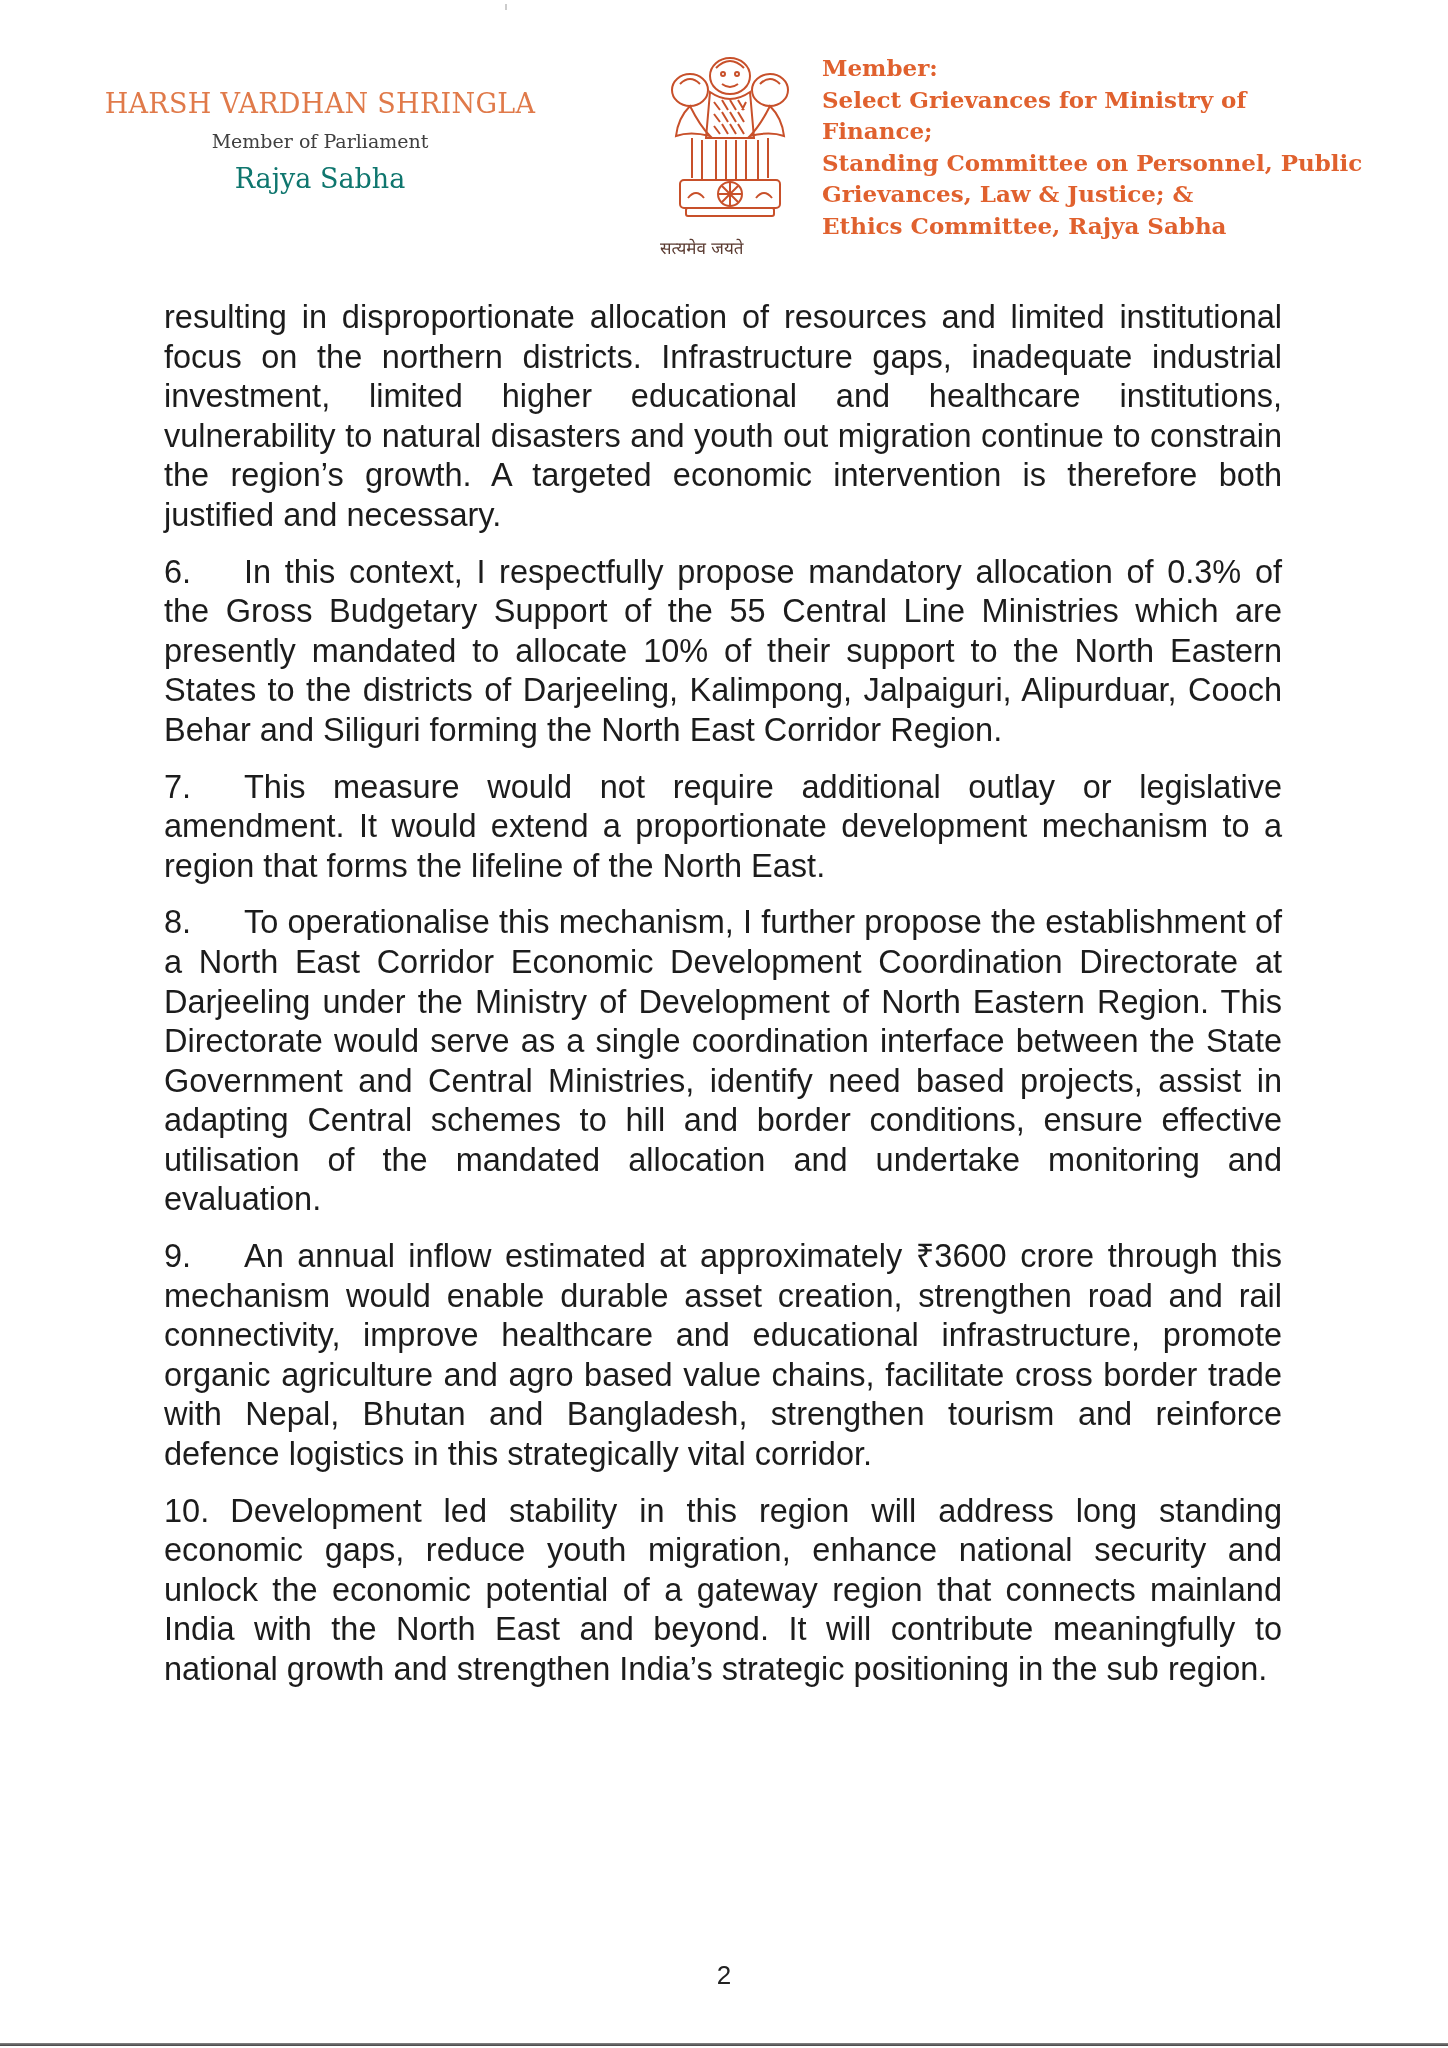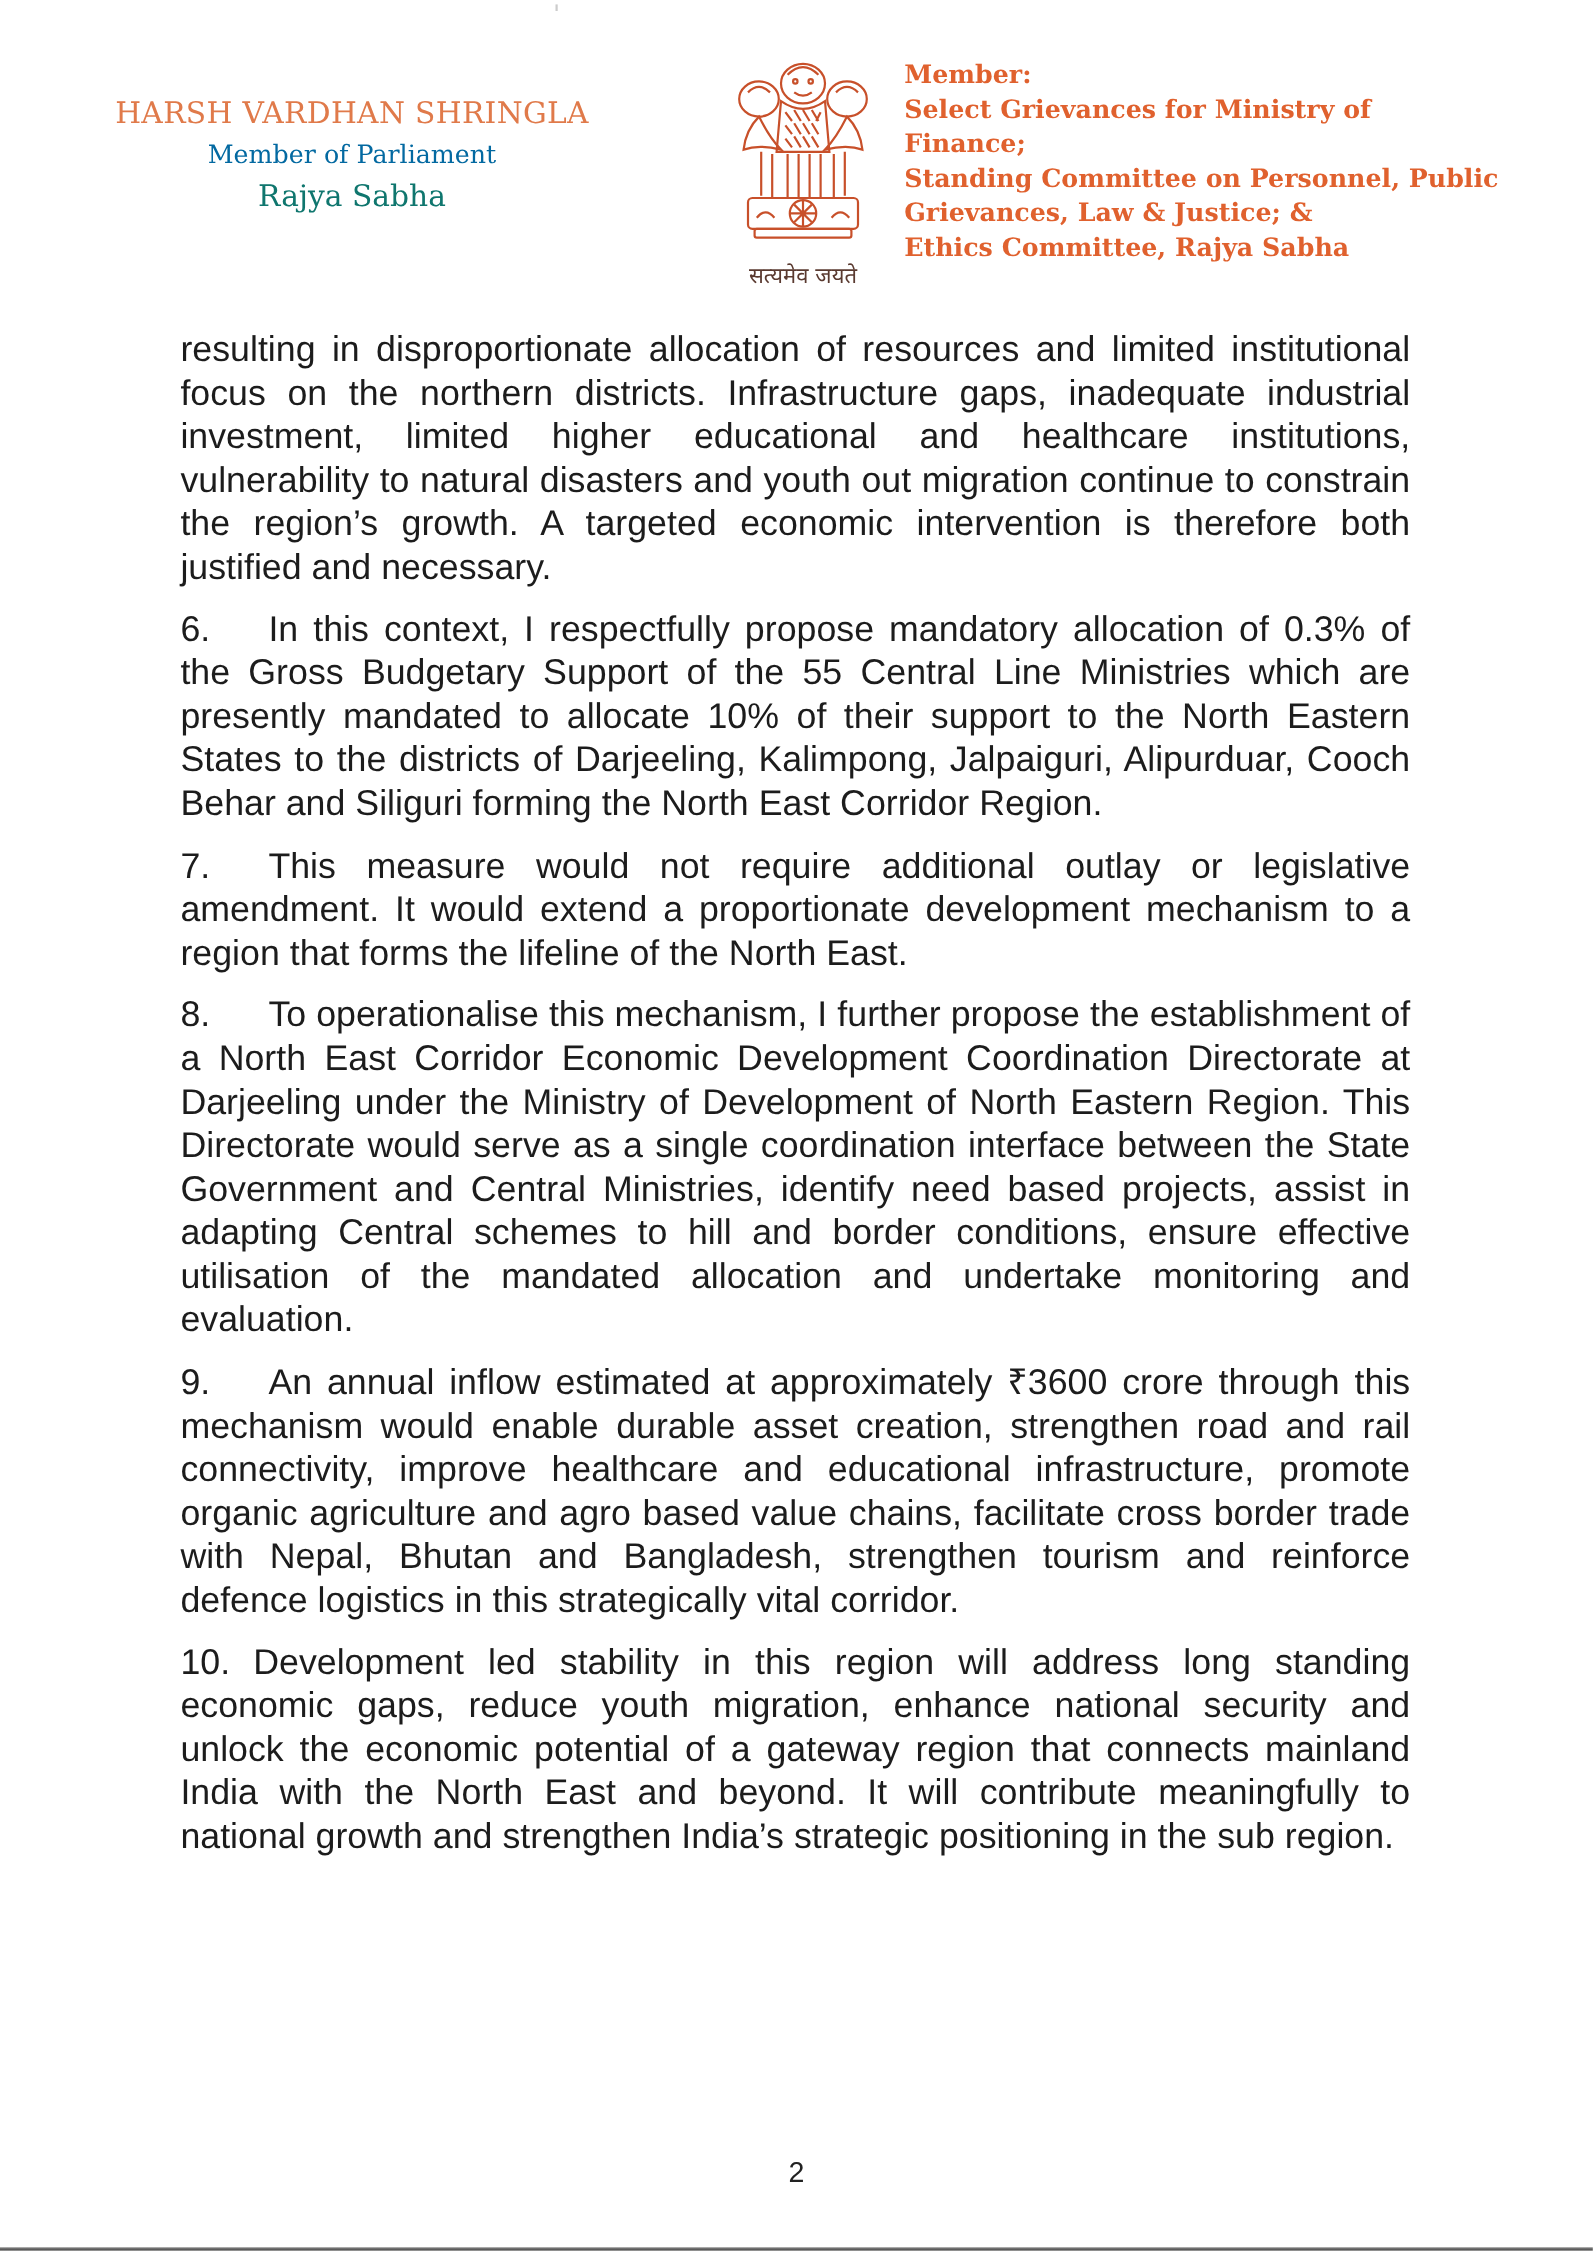--- a/index.html
+++ b/index.html
@@ -1,25 +1,25 @@
 <!DOCTYPE html>
 <html><head>
 <meta charset="utf-8">
 <style>
   html, body { margin: 0; padding: 0; background: #ffffff; }
   body { width: 1448px; height: 2048px; position: relative; overflow: hidden; font-family: "Liberation Serif", serif; color: #1a1a1a; }
 
   .header-left { position: absolute; left: 0; top: 86px; width: 640px; text-align: center; font-family: "DejaVu Serif", serif; font-weight: normal; }
   .header-left .name { font-size: 27px; color: #e07a4a; letter-spacing: 0.3px; line-height: 36px; }
-  .header-left .role { font-size: 23px; color: #0369a1; line-height: 38px; }
+  .header-left .role { font-size: 19px; color: #404040; line-height: 38px; }
   .header-left .house { font-size: 27px; color: #0f766e; line-height: 38px; }
 
   .emblem { position: absolute; left: 660px; top: 48px; width: 140px; height: 210px; }
   .emblem svg { display: block; }
-  .motto { position: absolute; left: 660px; top: 236px; width: 140px; text-align: center; font-size: 20px; color: #5a3a30; font-family: "DejaVu Sans", sans-serif; }
+  .motto { position: absolute; left: 660px; top: 236px; width: 140px; text-align: left; font-size: 17px; color: #5a3a30; font-family: "DejaVu Sans", sans-serif; }
 
   .header-right { position: absolute; left: 822px; top: 52px; width: 620px; font-family: "DejaVu Serif", serif; font-weight: bold; color: #e0612e; font-size: 23px; line-height: 31.5px; }
   .header-right div { white-space: nowrap; }
 
   .body { position: absolute; left: 164px; top: 298px; width: 1118px; font-family: Liberation Sans, sans-serif; font-size: 32.5px; line-height: 39.6px; color: #1c1c1c; }
   .body p { margin: 0 0 17px 0; text-align: justify; text-align-last: left; }
   .body .num { display: inline-block; min-width: 80px; }
   .body .num.tight { min-width: 0; margin-right: 21px; }
 
   .page-number { position: absolute; left: 0; width: 1448px; top: 1960px; text-align: center; font-family: "Liberation Sans", sans-serif; font-size: 26px; color: #222; }

